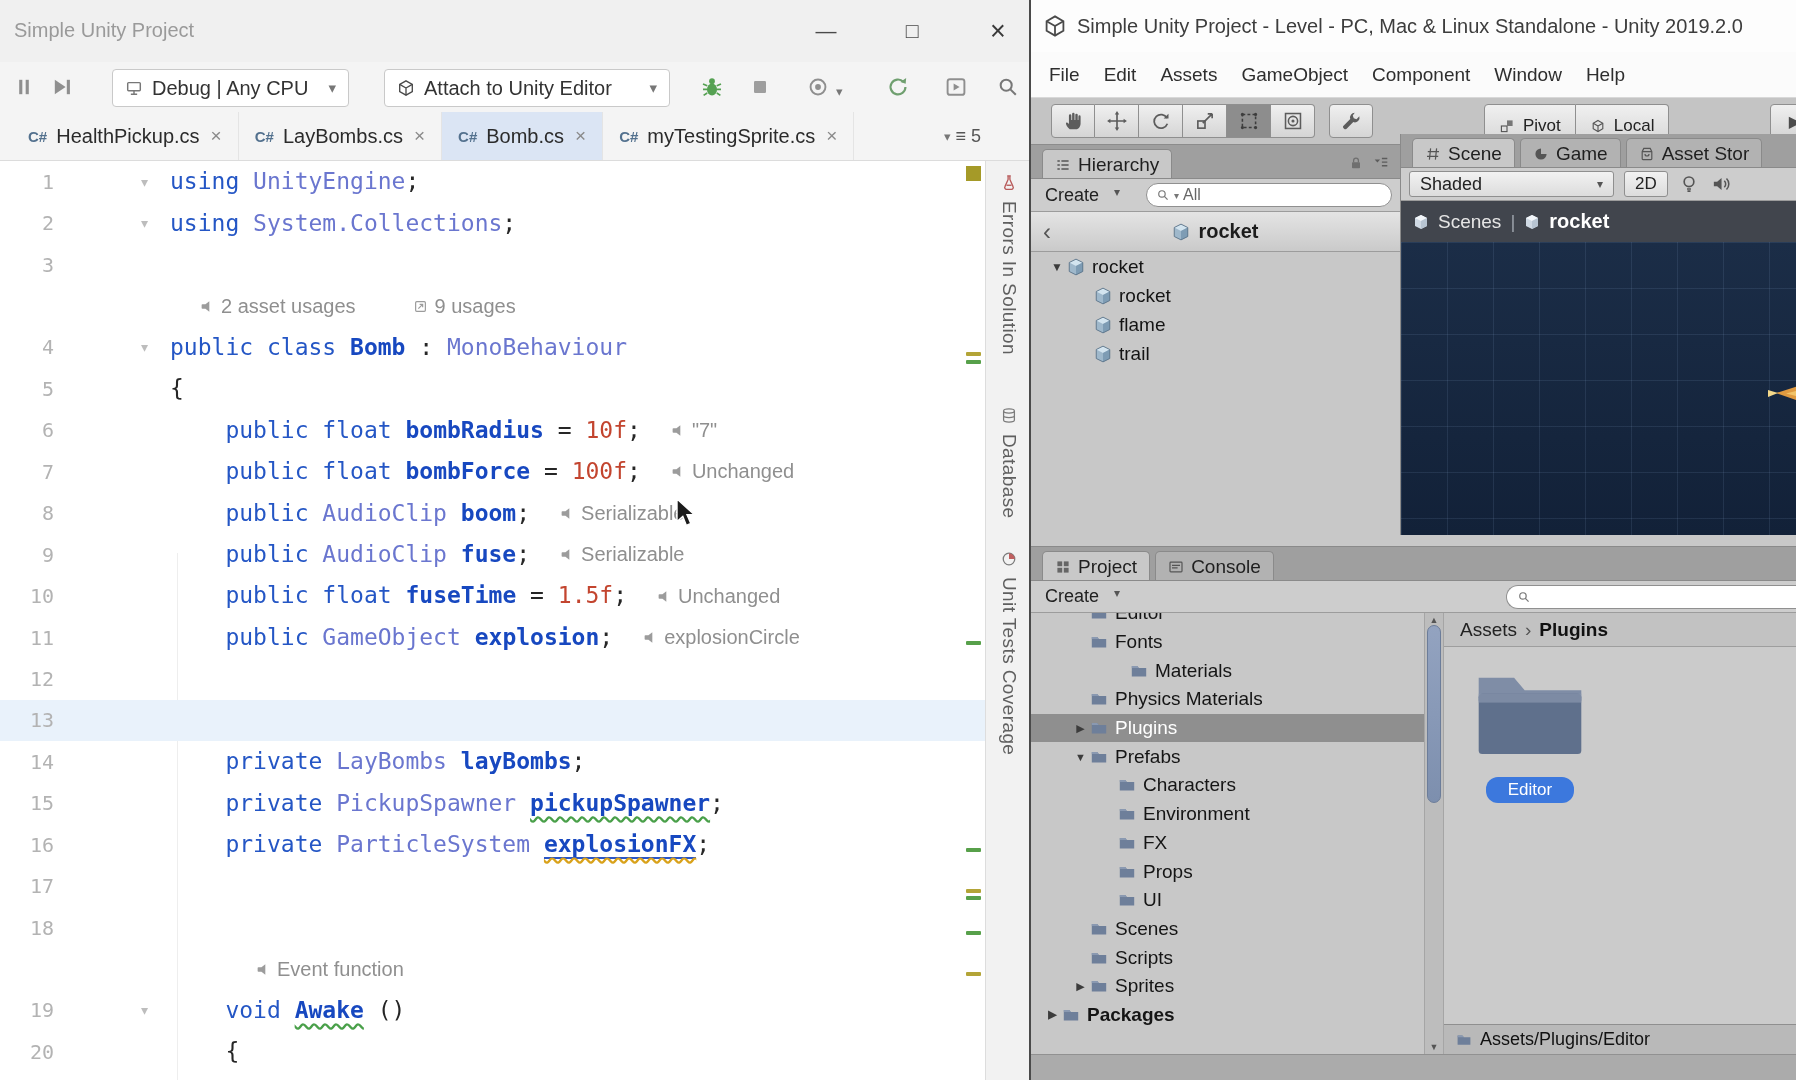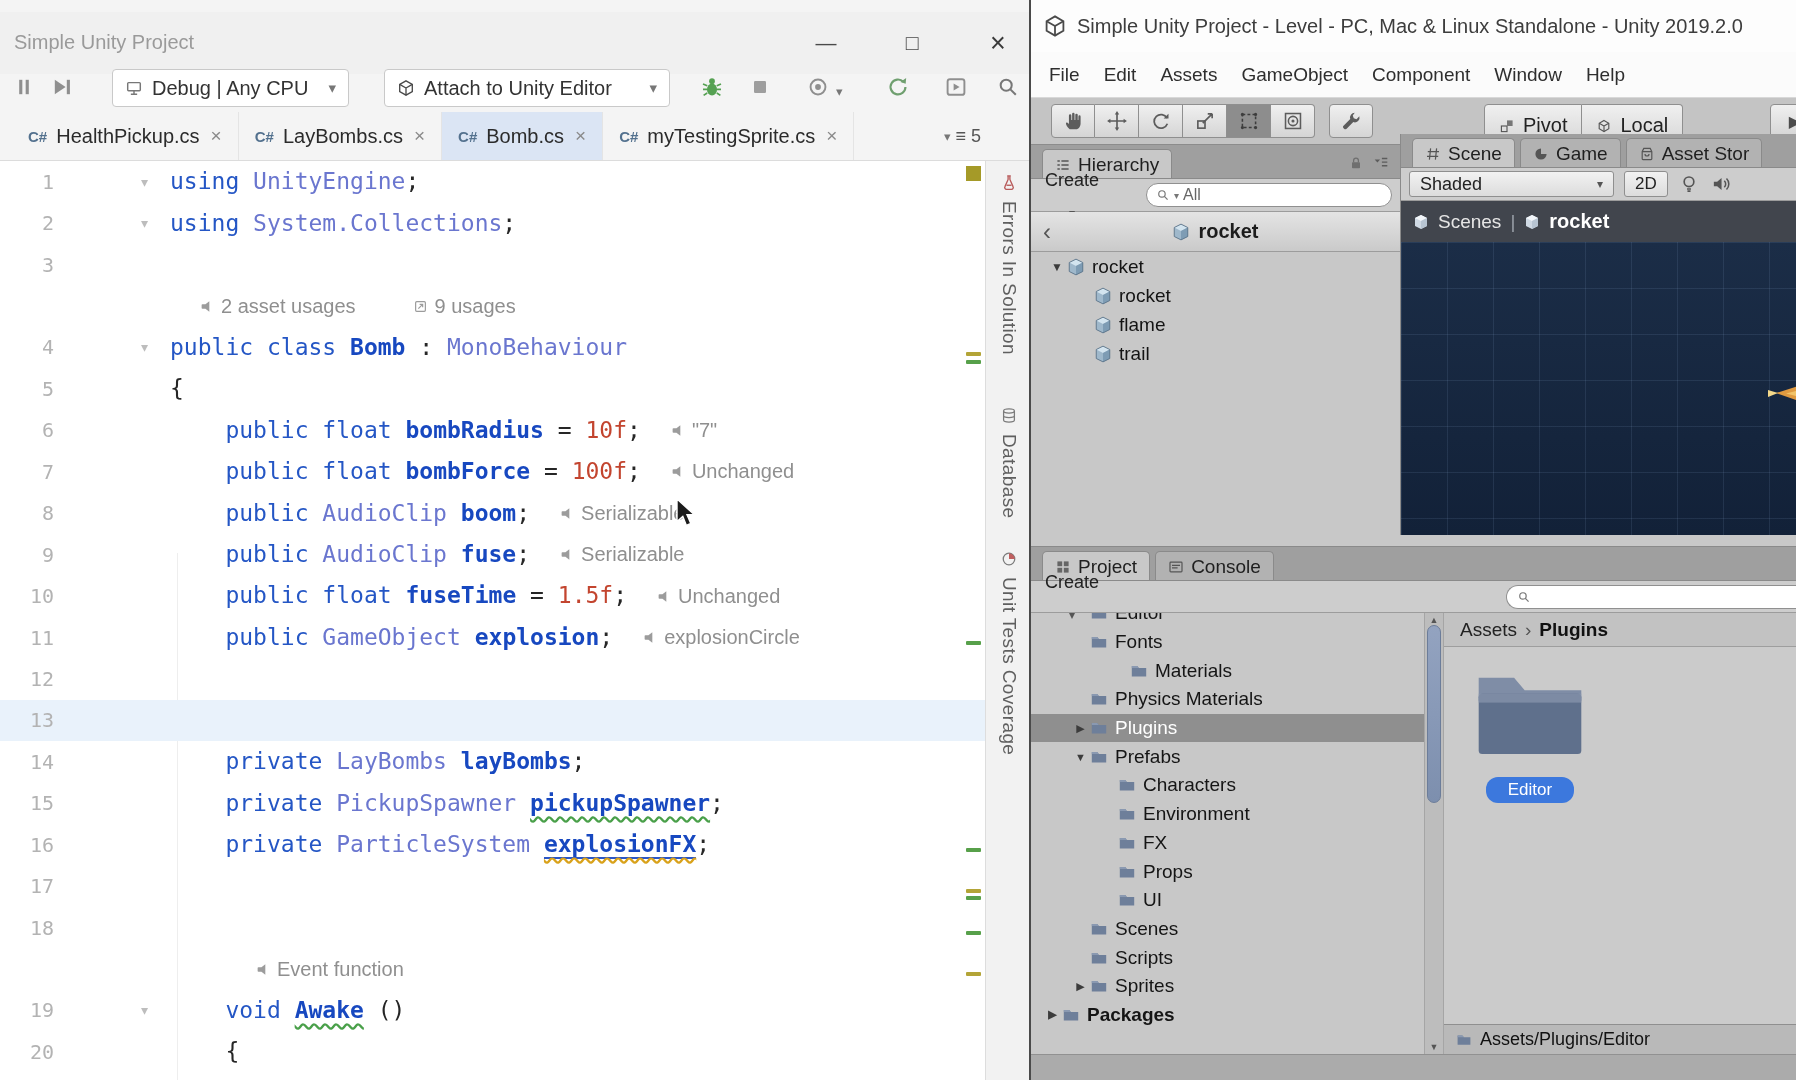--- a/index.html
+++ b/index.html
@@ -6,21 +6,21 @@
   html,body { width:1796px; height:1080px; margin:0; overflow:hidden;
     font-family:"Liberation Sans", sans-serif; background:#fff; }
   .icn { display:inline-block; width:20px; height:20px; flex:none; }
   .icn svg { width:100%; height:100%; display:block; }
   .icn.s24{width:24px;height:24px} .icn.s22{width:22px;height:22px}
   .icn.s18{width:18px;height:18px} .icn.s16{width:16px;height:16px}
   .icn.s14{width:14px;height:14px} .icn.s13{width:13px;height:13px}
 
   
   #ide { position:absolute; left:0; top:0; width:1031px; height:1080px; background:#f4f4f4; }
-  .titlebar { position:absolute; left:0; top:12px; width:100%; height:62px; background:#f0f0f0;padding-left:40px; }
+  .titlebar { position:absolute; left:0; top:0; width:100%; height:62px; background:#f0f0f0;padding-left:40px; }
   .ide-title { position:absolute; left:14px; top:19px; font-size:20px; color:#9a9a9a; }
   .win-controls { position:absolute; right:18px; top:0; height:62px; display:flex; align-items:center; gap:56px; color:#4a4a4a; }
   .win-btn { width:30px; text-align:center; font-size:21px; }
   .win-btn.close { font-size:27px; color:#3a3a3a; }
 
   .tb-icon { position:absolute; top:75px; width:24px; height:24px; }
   .combo { position:absolute; top:69px; height:38px; background:#fff; border:1px solid #c9c9c9;
     border-radius:4px; display:flex; align-items:center; gap:9px; padding:0 12px; font-size:20px; color:#333; }
   .combo .caret { margin-left:auto; color:#777; font-size:15px; }
   #combo-run { left:112px; width:237px; }
@@ -75,35 +75,35 @@
 
   .u-toolbar { position:absolute; top:98px; height:47px; width:100%; background:#c4c4c4; border-bottom:1px solid #8c8c8c; }
   .toolgroup { position:absolute; left:20px; top:6px; display:flex; }
   .toolbtn { width:44px; height:34px; border:1px solid #8f8f8f; border-left:none;
     background:linear-gradient(#f0f0f0,#d5d5d5); display:flex; align-items:center; justify-content:center; }
   .toolbtn.first { border-left:1px solid #8f8f8f; border-radius:4px 0 0 4px; }
   .toolbtn.last { border-radius:0 4px 4px 0; }
   .toolbtn.lone { border-left:1px solid #8f8f8f; border-radius:4px; margin-left:14px; }
   .toolbtn.active { background:#8d8d8d; }
   .pivot-group { position:absolute; left:453px; top:6px; display:flex; }
-  .pl-btn { height:43px; padding:0 14px; display:flex; align-items:center; gap:8px; font-size:20px; color:#222;
+  .pl-btn { height:43px; padding:0 14px; display:flex; align-items:center; gap:8px; font-size:17px; color:#222;
     border:1px solid #8f8f8f; background:linear-gradient(#f0f0f0,#d5d5d5); }
   .pl-btn.l { border-radius:4px 0 0 4px; } .pl-btn.r { border-left:none; border-radius:0 4px 4px 0; }
   .play-btn { position:absolute; left:739px; top:6px; width:50px; height:34px; border:1px solid #8f8f8f;
     border-radius:4px; background:linear-gradient(#f0f0f0,#d5d5d5); display:flex; align-items:center; justify-content:center;
     font-size:16px; color:#4c4c4c; }
 
   .utabbar { height:34px; background:#9f9f9f; display:flex; align-items:flex-end; padding-left:6px; border-bottom:1px solid #8a8a8a; }
   .utab { height:29px; padding:3px 12px 2px; background:#b2b2b2; border:1px solid #8a8a8a; border-bottom:none;
     border-radius:5px 5px 0 0; margin-left:5px; display:flex; gap:7px; align-items:center; font-size:19px; color:#1f1f1f; white-space:nowrap; }
   .utab.active { background:#c8c8c8; }
 
   .hier { position:absolute; left:0; top:145px; width:369px; height:401px; background:#c8c8c8; }
   .panel-tools { height:33px; background:#cdcdcd; border-bottom:1px solid #9c9c9c; display:flex; align-items:center; padding:0 8px; }
-  .create-btn { display:flex; align-items:center; gap:15px; font-size:18px; color:#222; padding:2px 6px;flex-direction:column; }
+  .create-btn { display:flex; gap:15px; font-size:18px; color:#222; padding:2px 6px; }
   .create-btn .caret { font-size:12px; color:#555; }
   .searchpill { margin-left:auto; width:246px; height:24px; background:#fff; border:1px solid #909090; border-radius:12px;
     display:flex; align-items:center; gap:4px; padding:0 9px; font-size:16px; color:#666; }
   .hier-bc { height:40px; background:linear-gradient(#e4e4e4,#cacaca); border-bottom:1px solid #9c9c9c;
     position:relative; display:flex; align-items:center; justify-content:center; gap:8px; }
   .hier-bc .back { position:absolute; left:12px; color:#555; font-size:24px; }
   .hier-bc .bclabel { font-size:20px; font-weight:600; color:#1c1c1c; }
   .trow { height:29px; display:flex; align-items:center; font-size:19px; color:#141414; }
   .tarrow { width:20px; text-align:center; font-size:12px; color:#3c3c3c; flex:none; }
   .trow .icn { margin-right:7px; }

